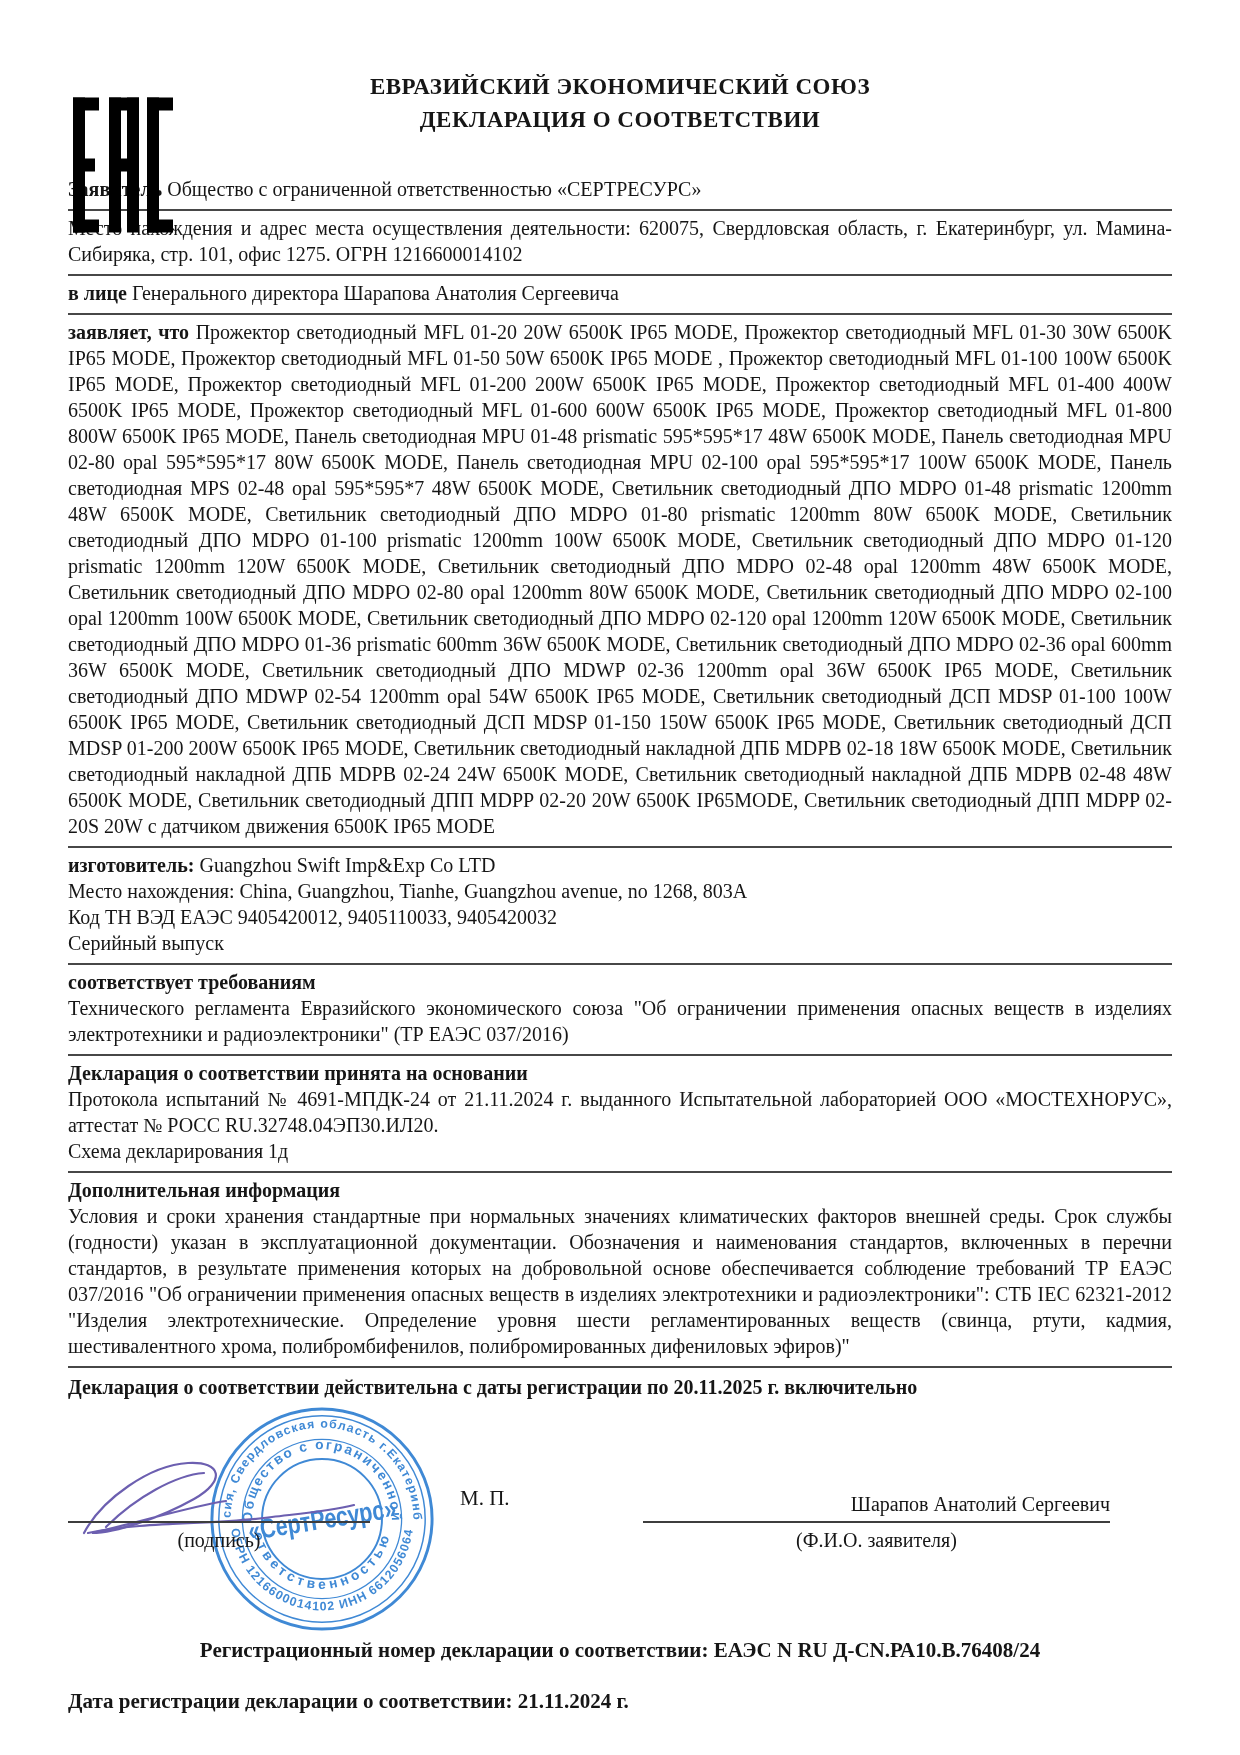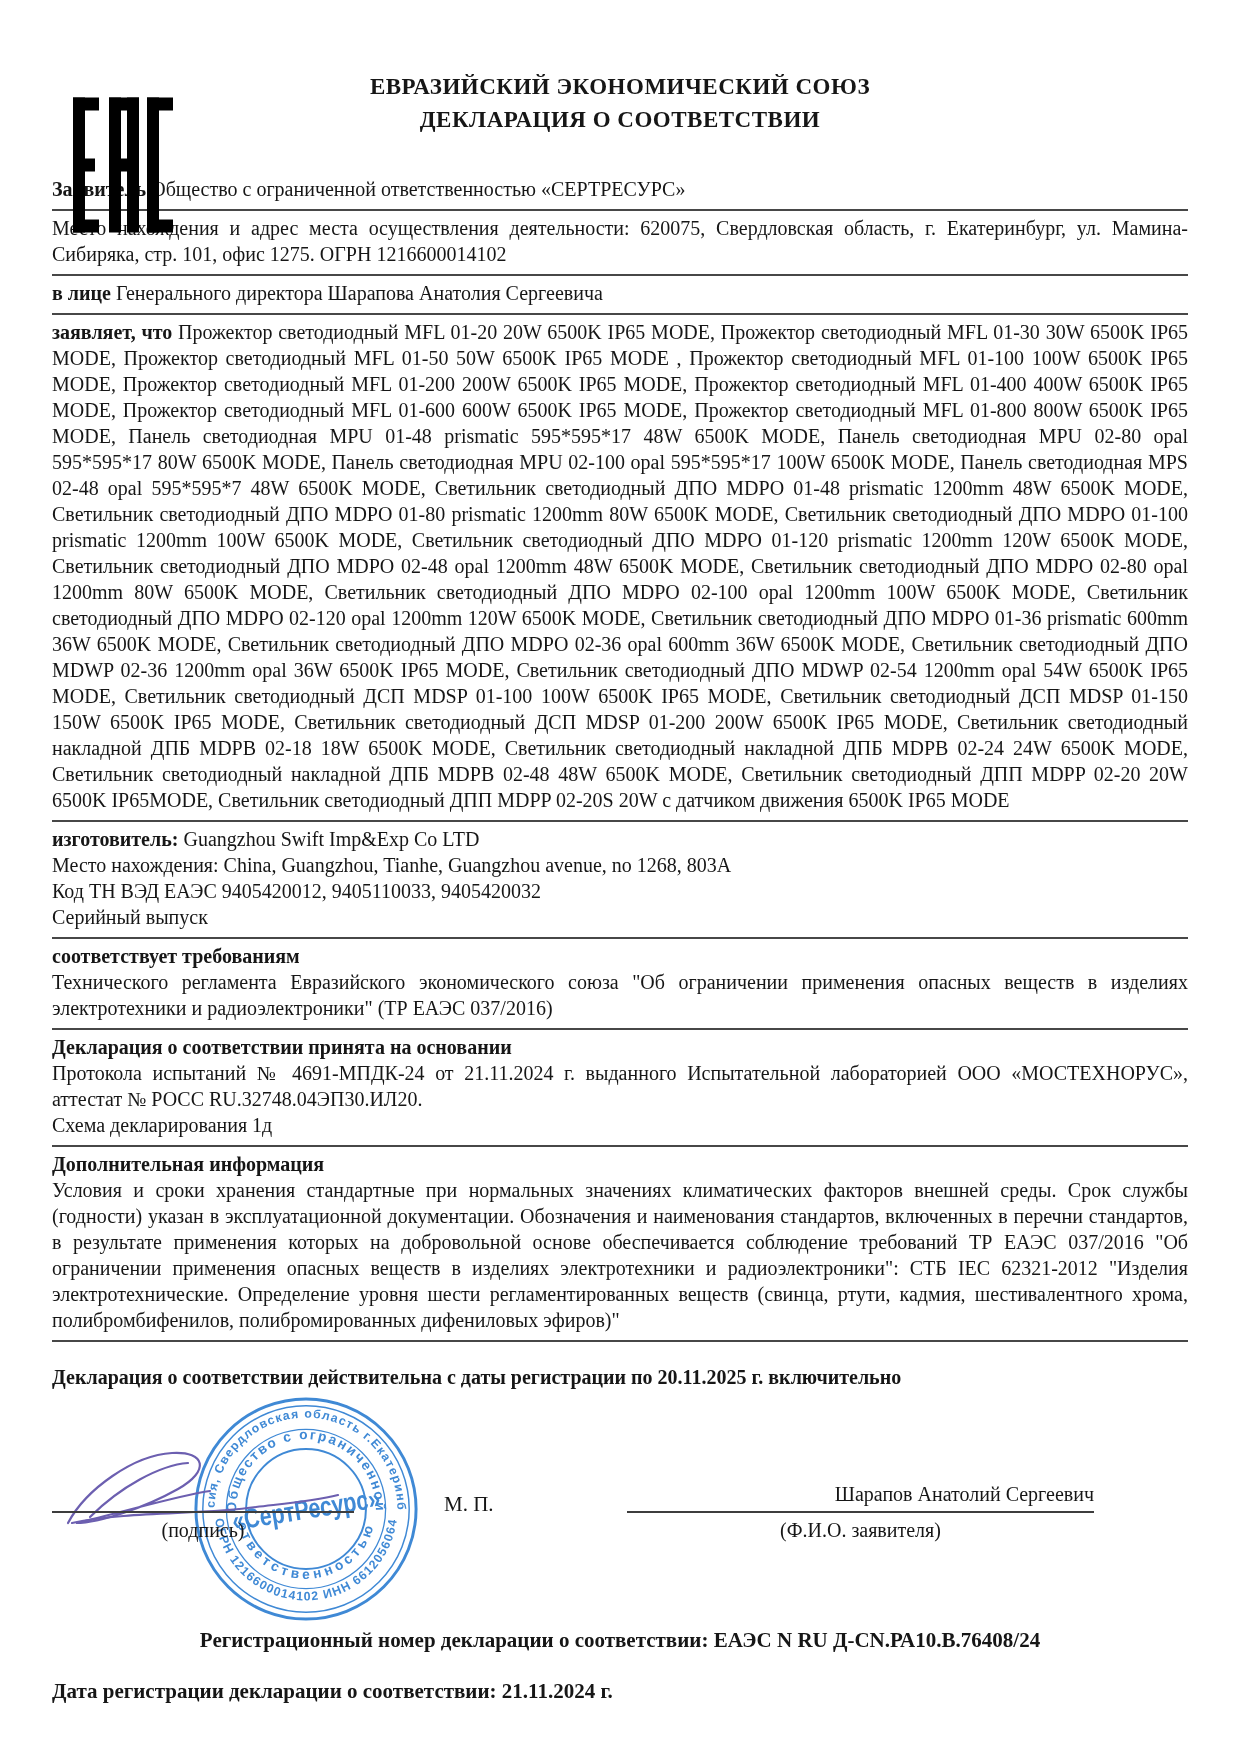--- a/index.html
+++ b/index.html
@@ -1,21 +1,21 @@
 <!DOCTYPE html>
 <html style="--stamp-color: #2f7fd2; --sig-color: #6c5fb0;"><head>
 <meta charset="utf-8">
 <style>
   html,body{margin:0;padding:0;background:#ffffff;}
   .page{
     position:relative;
     width:1240px;height:1755px;
     margin:0 auto;
     box-sizing:border-box;
-    padding:0 52px;
+    padding:0 68px;
     background:#ffffff;
     font-family:"Liberation Serif","DejaVu Serif",serif;
     color:#161616;
     font-size:20px;
     line-height:26px;
     overflow:hidden;
   }
   .title-block{
     margin-top:70px;
     text-align:center;
@@ -23,21 +23,21 @@
     font-size:23px;
     line-height:33px;
     letter-spacing:.5px;
   }
   .eac-logo{
     position:absolute;
     left:73px;top:95px;
     width:100px;height:140px;
   }
   .row{border-bottom:2px solid #474747;padding:4px 0 7px;}
-  .row.noline{border-bottom:none;margin-top:16px;}
+  .row.noline{border-bottom:none;}
   .bold{font-weight:bold;}
   .para{text-align:justify;}
   .applicant-row{margin-top:36px;}
   .validity-row{font-weight:bold;padding-top:6px;}
   .sig-block{
     position:relative;
     height:216px;
     margin-top:2px;
   }
   .stamp{
@@ -50,21 +50,21 @@
   .stamp .ring-text{fill:var(--stamp-color,#2f7fd2);font-family:"Liberation Sans","DejaVu Sans",sans-serif;font-weight:bold;}
   .stamp-center-text{fill:var(--stamp-color,#2f7fd2);font-family:"Liberation Sans","DejaVu Sans",sans-serif;font-weight:bold;font-size:28px;}
   .signature-svg{
     position:absolute;
     left:8px;top:38px;
     width:290px;height:125px;
   }
   .signature-svg path{fill:none;stroke:var(--sig-color,#6c5fb0);stroke-width:2.2;stroke-linecap:round;}
   .sig-line-left{position:absolute;left:0;top:112px;width:302px;border-top:2px solid #3d3d3d;}
   .sig-caption-left{position:absolute;left:0;top:118px;width:302px;text-align:center;font-size:20px;}
-  .mp-mark{position:absolute;left:392px;top:92px;font-size:21px;text-align:right;}
+  .mp-mark{position:absolute;left:392px;top:76px;font-size:21px;text-align:right;}
   .sig-name{position:absolute;left:575px;top:82px;width:467px;text-align:right;font-size:20px;}
   .sig-line-right{position:absolute;left:575px;top:112px;width:467px;border-top:2px solid #3d3d3d;}
   .sig-caption-right{position:absolute;left:575px;top:118px;width:467px;text-align:center;font-size:20px;}
   .footer-line{font-weight:bold;font-size:21px;}
   .footer-reg{margin-top:12px;text-align:center;}
   .footer-date{margin-top:25px;}
 </style>
 </head>
 <body>
 

